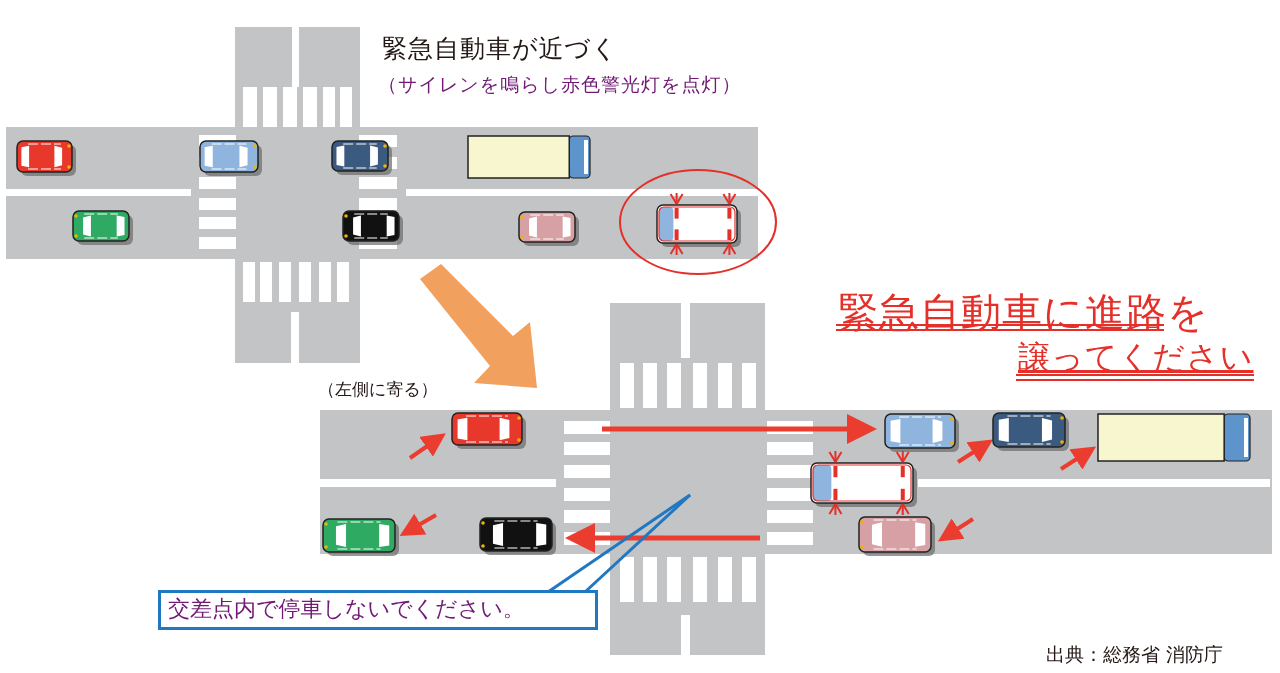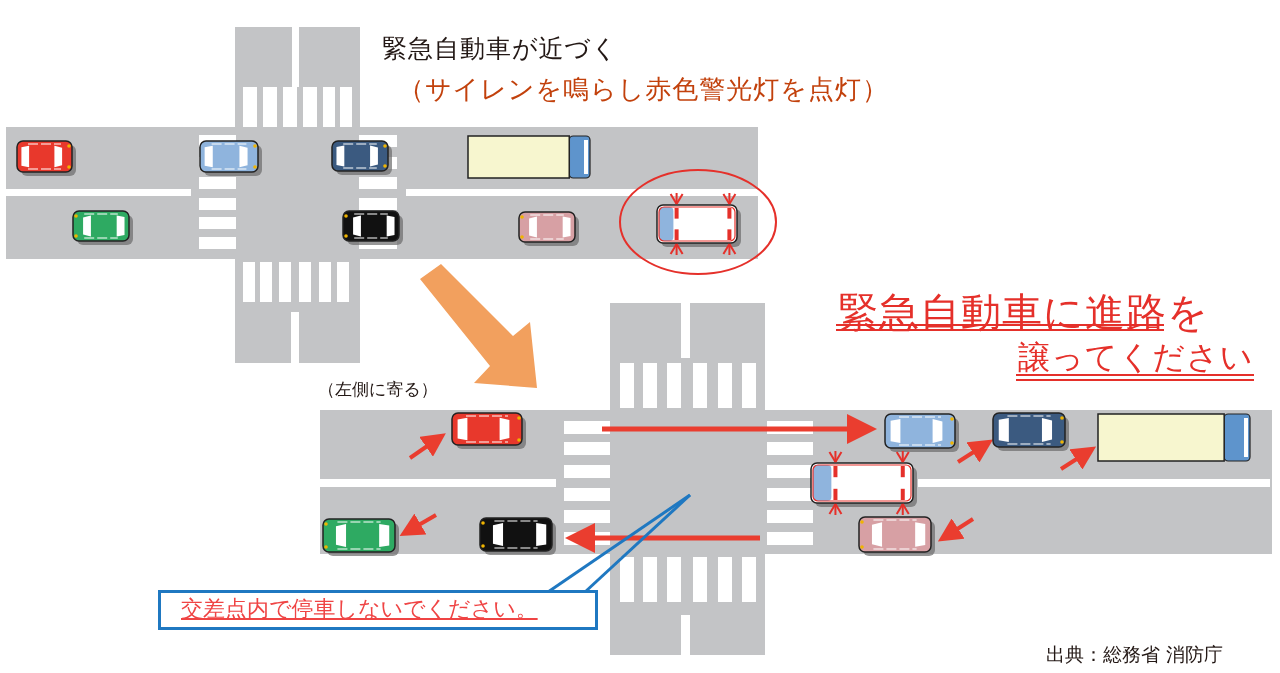--- a/index.html
+++ b/index.html
@@ -1,26 +1,26 @@
 <!DOCTYPE html>
 <html><head>
 <meta charset="utf-8">
 <style>
   html,body{margin:0;padding:0;background:#fff;}
   body{width:1280px;height:673px;position:relative;overflow:hidden;font-family:"DejaVu Sans","Liberation Sans",sans-serif;}
   svg#scene{position:absolute;left:0;top:0;}
   .txt{position:absolute;white-space:nowrap;}
   .title1{left:382px;top:32px;font-size:25px;color:#231815;letter-spacing:1px;}
-  .title2{left:378px;top:72px;font-size:26px;color:#c2410c;letter-spacing:1px;margin-left:20px;}
+  .title2{left:378px;top:72px;font-size:19px;color:#701a75;letter-spacing:1px;}
   .red1{left:838px;top:285px;font-size:40px;color:#e5302a;letter-spacing:1px;}
-  .red2{left:1018px;top:336px;font-size:32px;color:#e5302a;letter-spacing:1px;}
+  .red2{left:1018px;top:336px;font-size:32px;color:#e5302a;letter-spacing:1px;text-decoration:underline;}
   .uline{position:absolute;height:3px;border-top:2px solid #e5302a;border-bottom:2px solid #e5302a;}
   .left-note{left:318px;top:378px;font-size:17px;color:#231815;font-family:Liberation Mono, monospace;}
   .callout{position:absolute;left:158px;top:590px;width:440px;height:40px;border:3px solid #1f78c1;background:#fff;box-sizing:border-box;}
-  .callout-text{left:181px;top:594px;font-size:22px;color:#ef4444;text-decoration:underline;}
+  .callout-text{left:168px;top:594px;font-size:22px;color:#701a75;}
   .source{left:1046px;top:642px;font-size:19px;color:#231815;}
 </style>
 </head>
 <body>
 
 <svg id="scene" width="1280" height="673" viewBox="0 0 1280 673">
   <defs>
     <marker id="ah" markerWidth="6" markerHeight="6" refX="3" refY="3" orient="auto" markerUnits="strokeWidth">
       <path d="M0,0 L6,3 L0,6 z" fill="#ea3d2f"></path>
     </marker>

